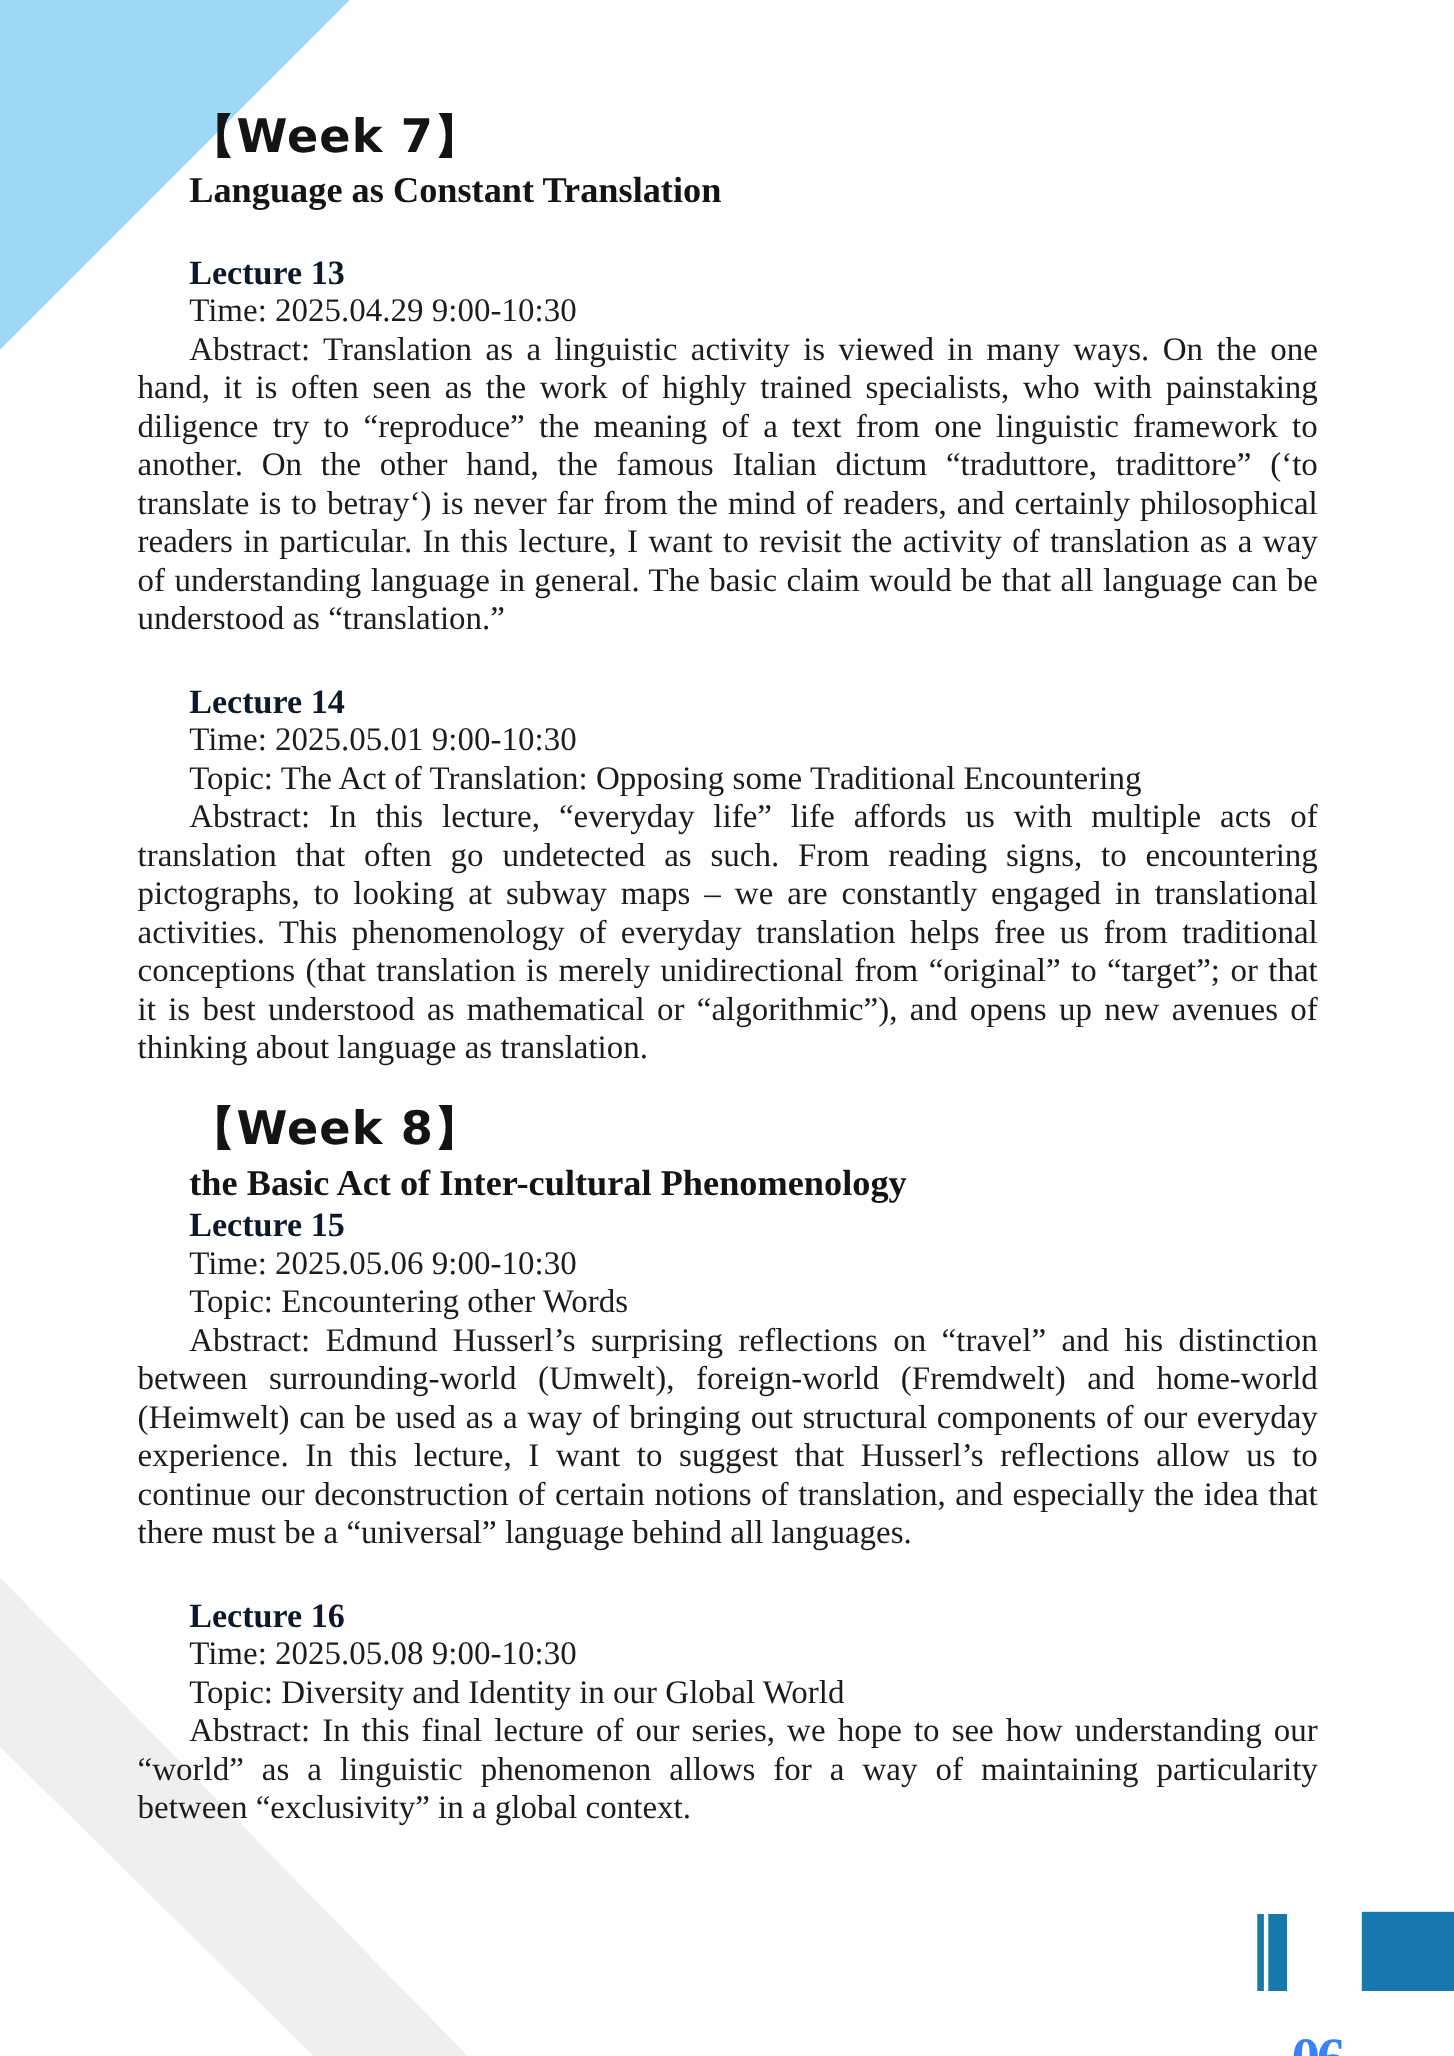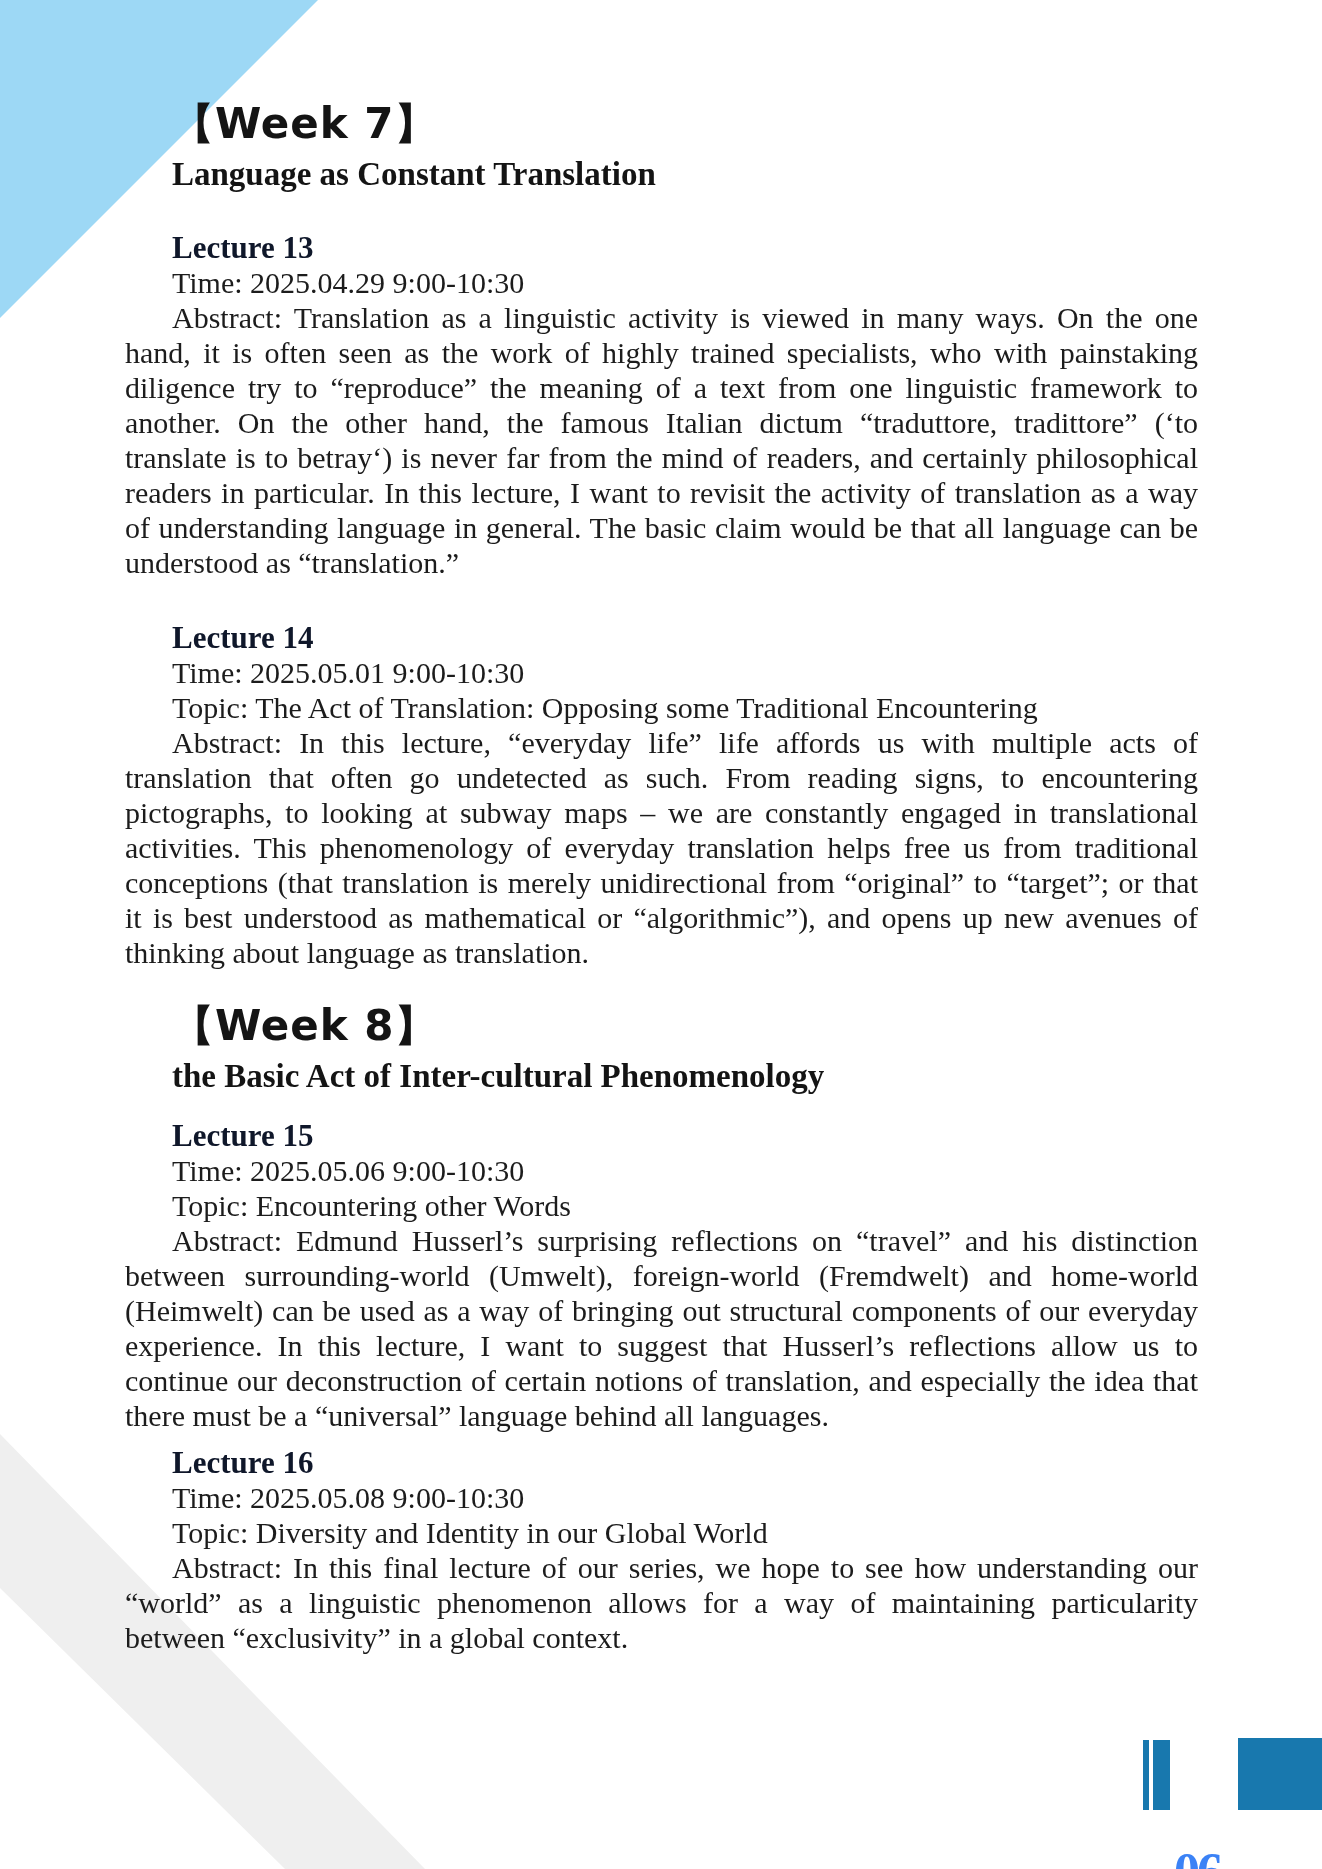--- a/index.html
+++ b/index.html
@@ -38,22 +38,22 @@
   }
   .week-heading.w7 { margin-top:100px; }
   .week-sec.w8 { margin-top:32px; }
   .week-subtitle {
     margin:6px 0 0; padding-left:47px;
     font-family:"Liberation Serif", serif;
     font-weight:700; font-size:33px; line-height:40px; color:#141414;
   }
   .lecture.lec13 { margin-top:36px; }
   .lecture.lec14 { margin-top:40px; }
-  .lecture.lec15 { margin-top:22px; }
-  .lecture.lec16 { margin-top:12px; }
+  .lecture.lec15 { }
+  .lecture.lec16 { margin-top:40px; }
   .lec-title {
     margin:0; padding-left:47px;
     font-weight:700; font-size:31px; line-height:35px; color:#0f172a;
   }
   .lec-line {
     padding-left:47px;
     font-size:30px; line-height:35px;
   }
   .lec-abstract {
     margin:0; text-indent:47px; text-align:justify;

